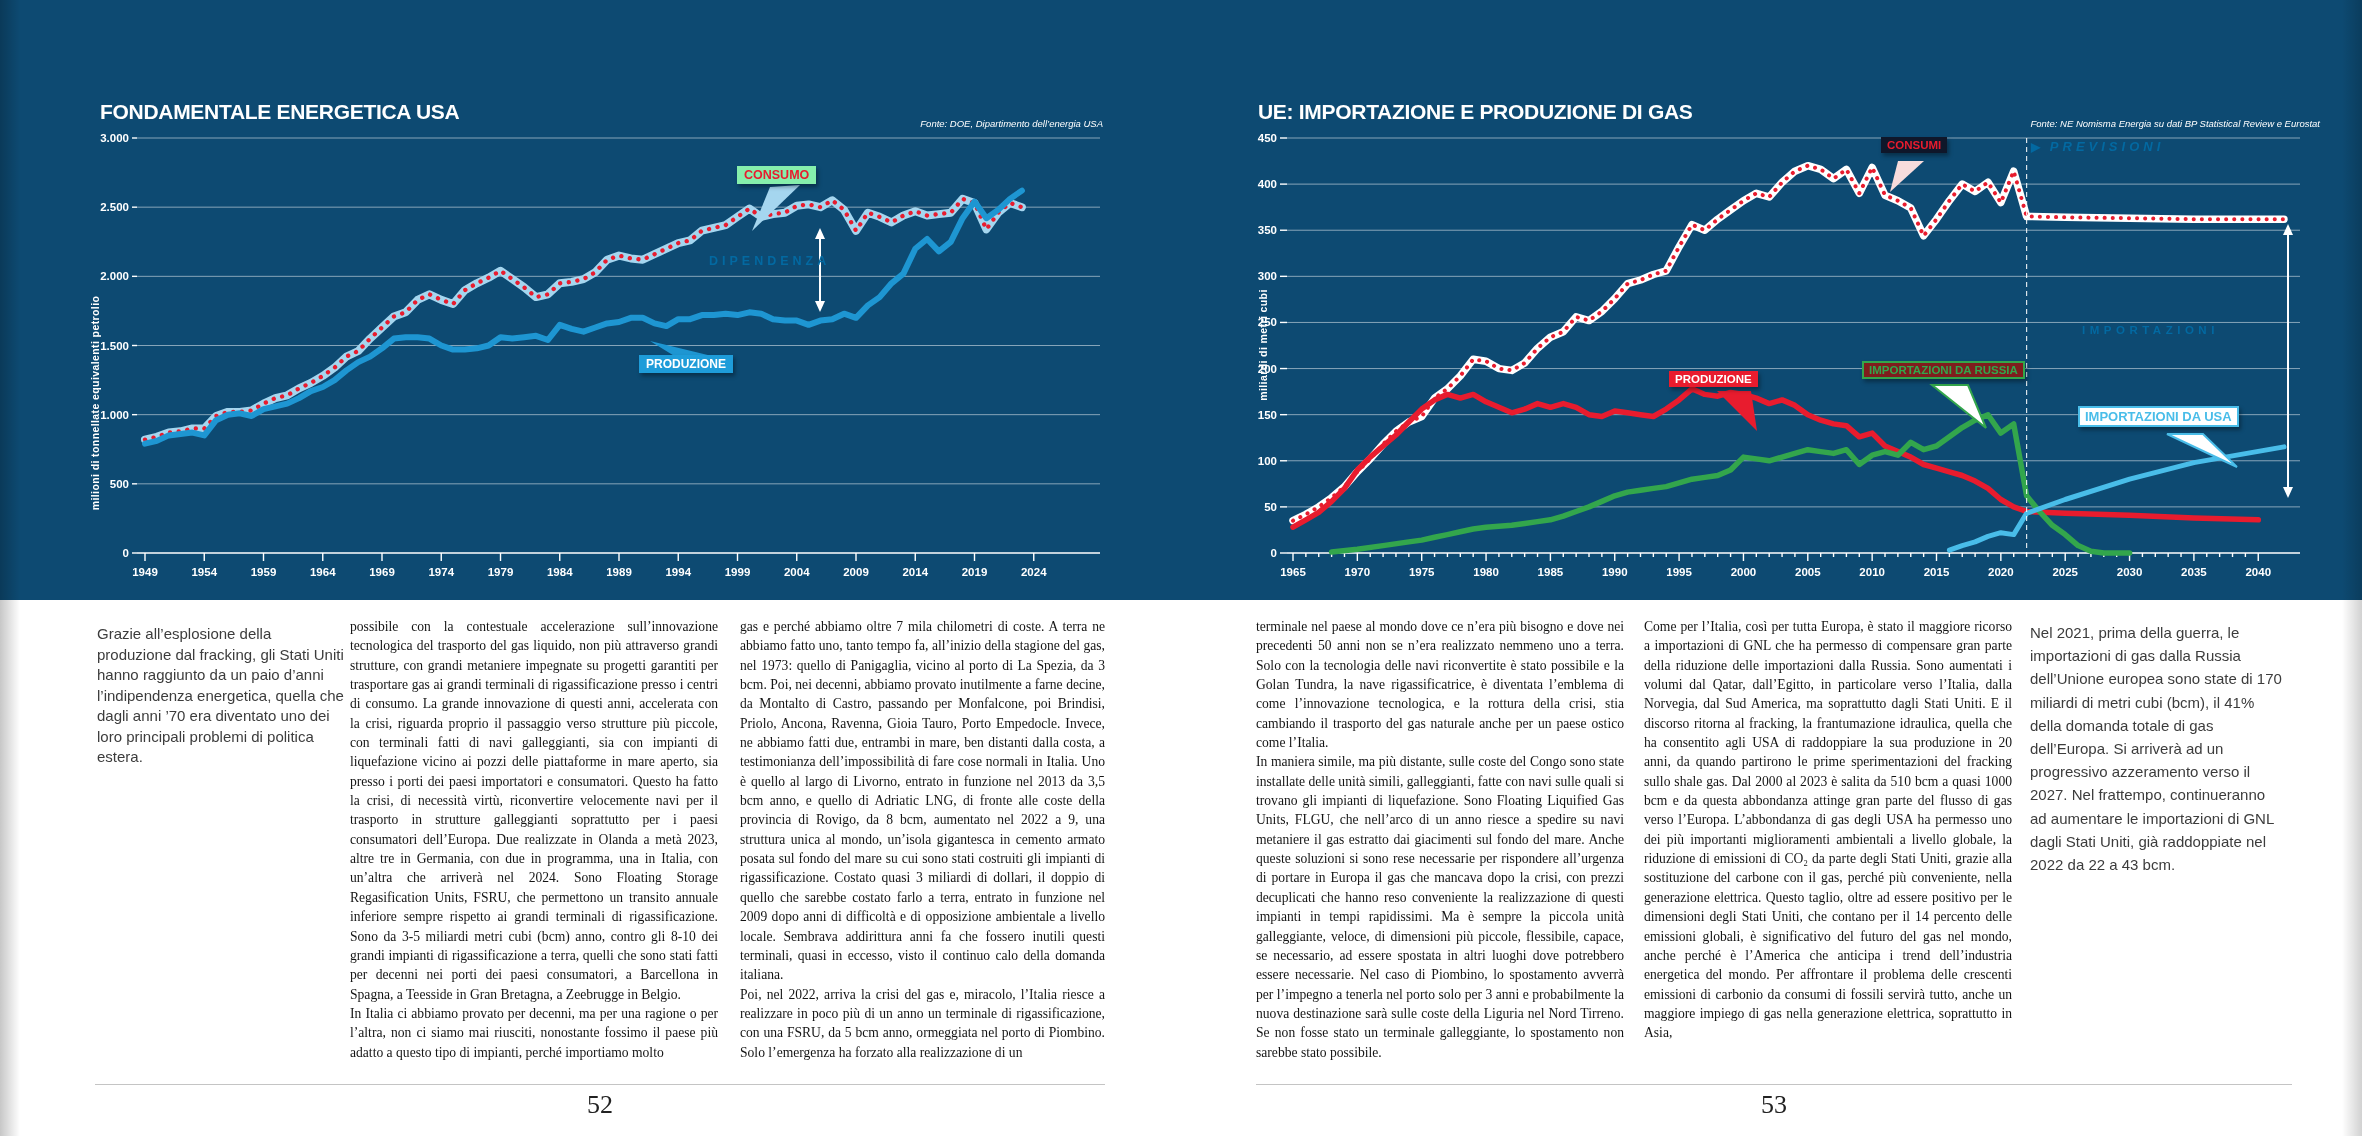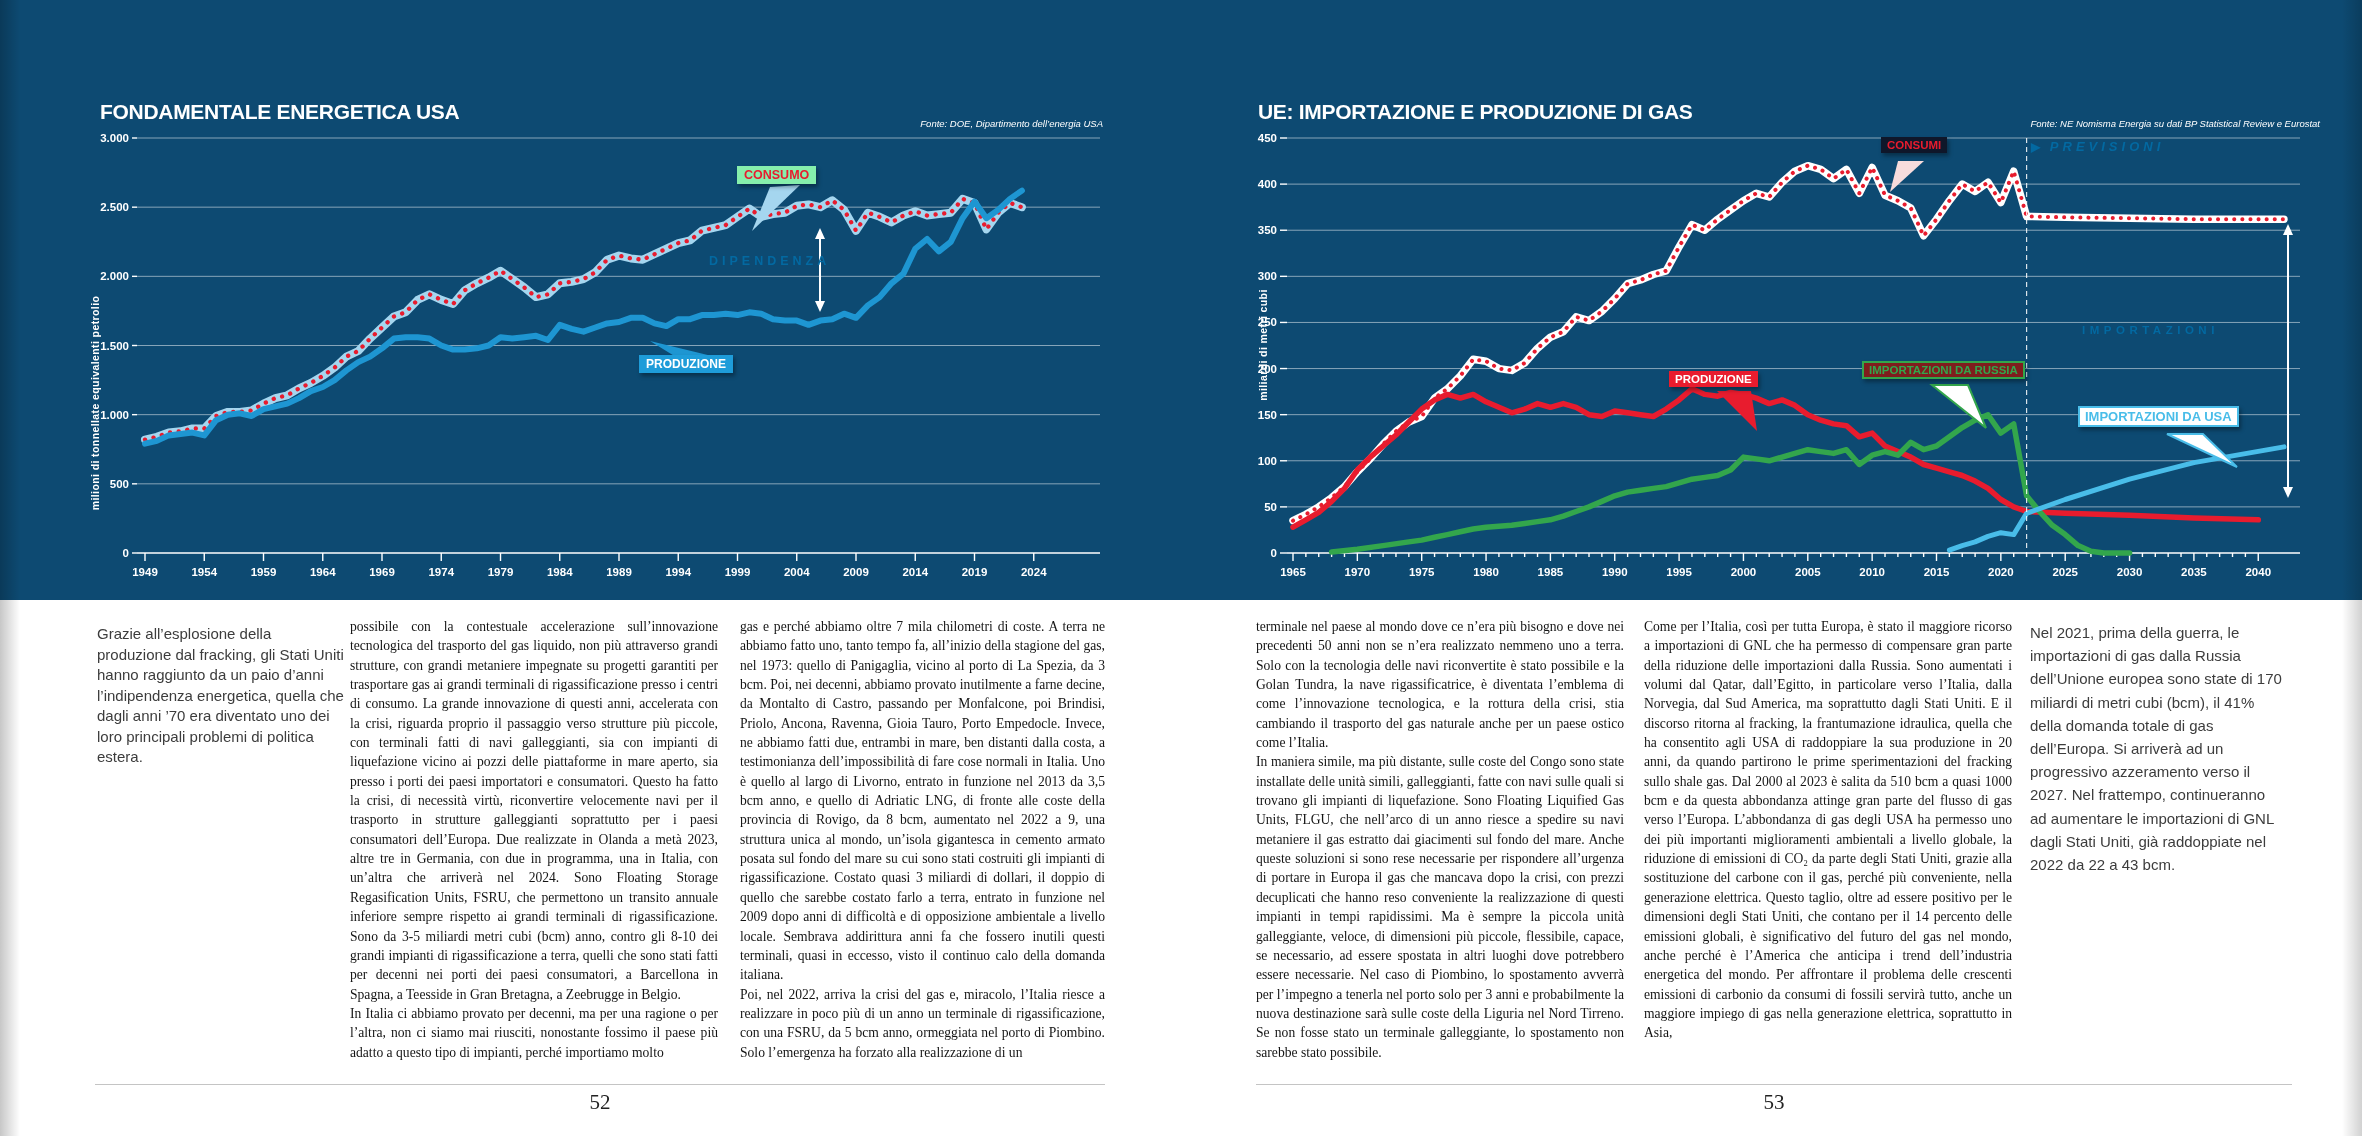--- a/index.html
+++ b/index.html
@@ -46,21 +46,21 @@
   .body-col p{margin:0;hyphens:auto}
   .col-2{left:350px;width:368px}
   .col-3{left:740px;width:365px}
   .col-4{left:1256px;width:368px}
   .col-5{left:1644px;width:368px}
   .gnl-heading{font-family:"Liberation Sans",sans-serif;font-weight:bold;font-size:16.5px;
                line-height:19px;color:#15639e;letter-spacing:-.2px;margin:0 0 7px 0;text-align:left}
   .rule{position:absolute;top:1084px;height:1px;background:#c4c4c4}
   .rule-l{left:95px;width:1010px}
   .rule-r{left:1256px;width:1036px}
-  .pagenum{position:absolute;top:1090px;font-family:"Liberation Serif",serif;font-size:21px;color:#222;text-align:center}
+  .pagenum{position:absolute;top:1090px;font-family:"Liberation Serif",serif;font-size:26px;color:#222;text-align:center}
   .pagenum-l{left:95px;width:1010px}
   .pagenum-r{left:1256px;width:1036px}
 </style>
 </head>
 <body>
 
 <div class="blue-band"></div>
 
 <svg id="charts" viewBox="0 0 2362 600">
     <g>

